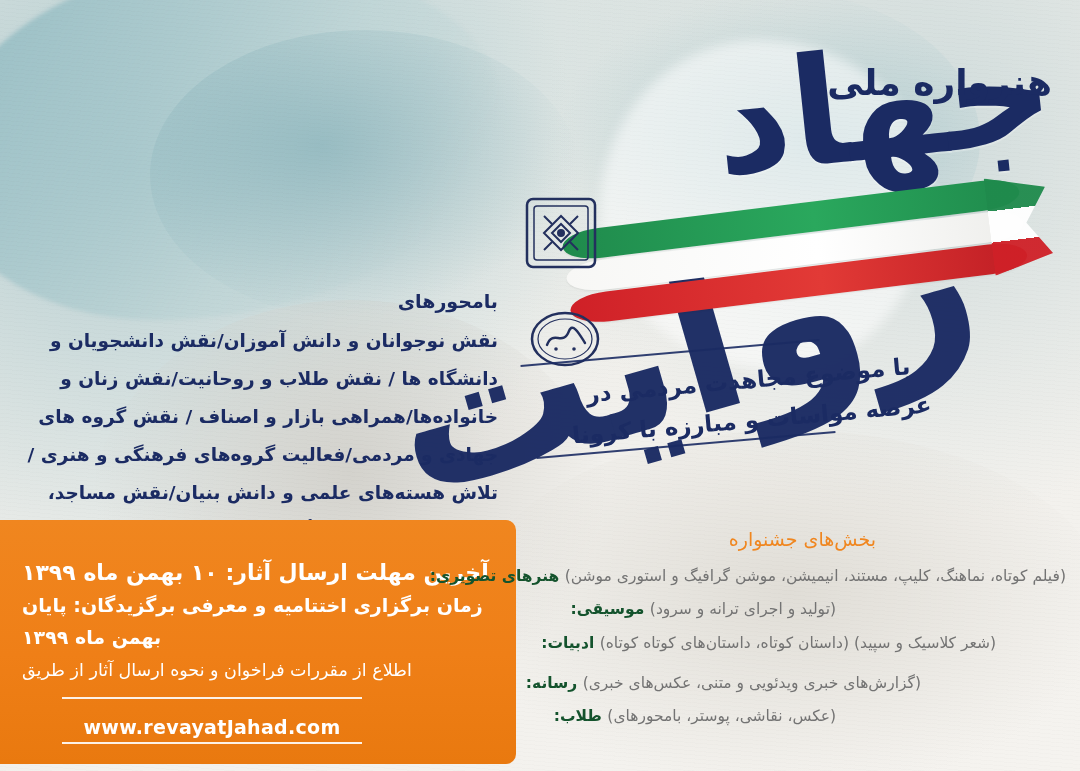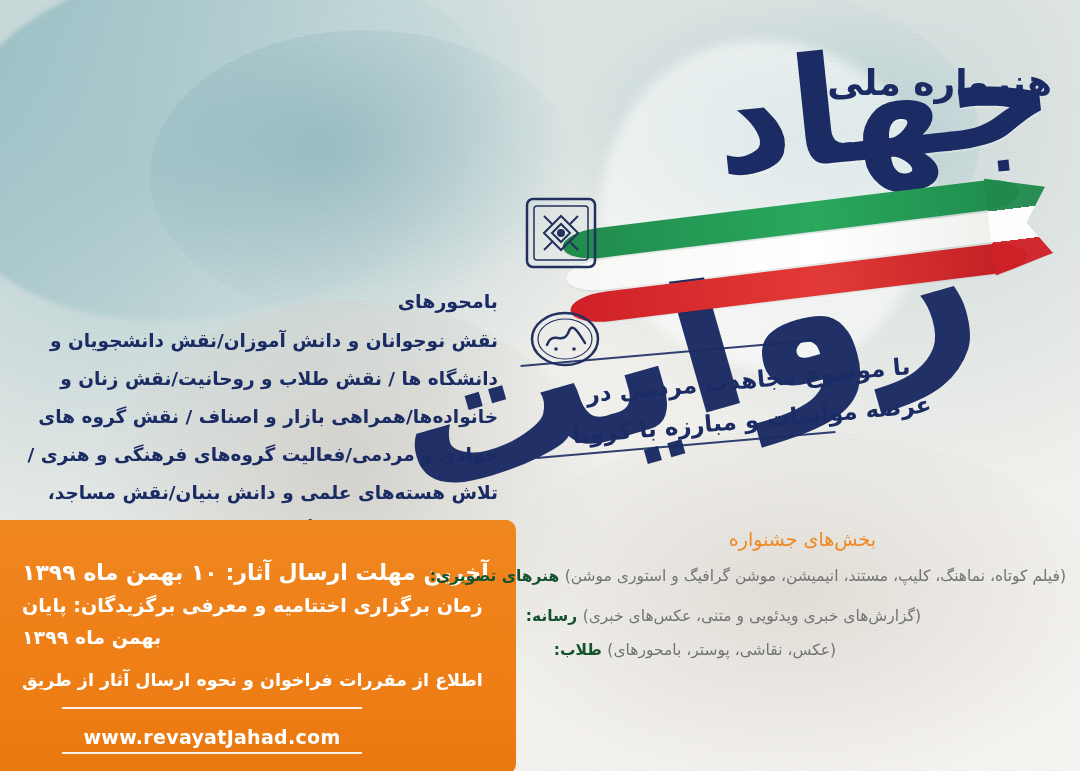--- a/index.html
+++ b/index.html
@@ -235,23 +235,23 @@
     letter-spacing: 0.2px;
     margin-top: 20px;
   }
   .deadline-line2 {
     font-size: 19px;
     font-weight: bold;
     line-height: 1.7;
   }
   .deadline-line3 {
     font-size: 17.5px;
-    font-weight: bold;
+    font-weight: normal;
     line-height: 1.7;
-    margin-top: 12px;
+    margin-top: 2px;
   }
   .website {
     margin-top: 12px;
     text-align: center;
     font-size: 19px;
     font-weight: bold;
     color: #ffffff;
     direction: ltr;
     border-top: 2px solid rgba(255,255,255,0.9);
     border-bottom: 2px solid rgba(255,255,255,0.9);
@@ -371,21 +371,29 @@
   </div>
 
   <div class="sections">
     <div class="sections-title">بخش‌های جشنواره</div>
 
     <div class="section-row r1">
       <span class="value">(فیلم کوتاه، نماهنگ، کلیپ، مستند، انیمیشن، موشن گرافیگ و استوری موشن)</span>
       <span class="label">هنرهای تصویری:</span>
     </div>
 
-
+    <div class="section-row r2">
+      <span class="value">(تولید و اجرای ترانه و سرود)</span>
+      <span class="label">موسیقی:</span>
+    </div>
+
+    <div class="section-row r3">
+      <span class="value">(شعر کلاسیک و سپید) (داستان کوتاه، داستان‌های کوتاه کوتاه)</span>
+      <span class="label">ادبیات:</span>
+    </div>
 
     <div class="section-row r4">
       <span class="value">(گزارش‌های خبری ویدئویی و متنی، عکس‌های خبری)</span>
       <span class="label">رسانه:</span>
     </div>
 
     <div class="section-row r5">
       <span class="value">(عکس، نقاشی، پوستر، بامحورهای)</span>
       <span class="label">طلاب:</span>
     </div>

